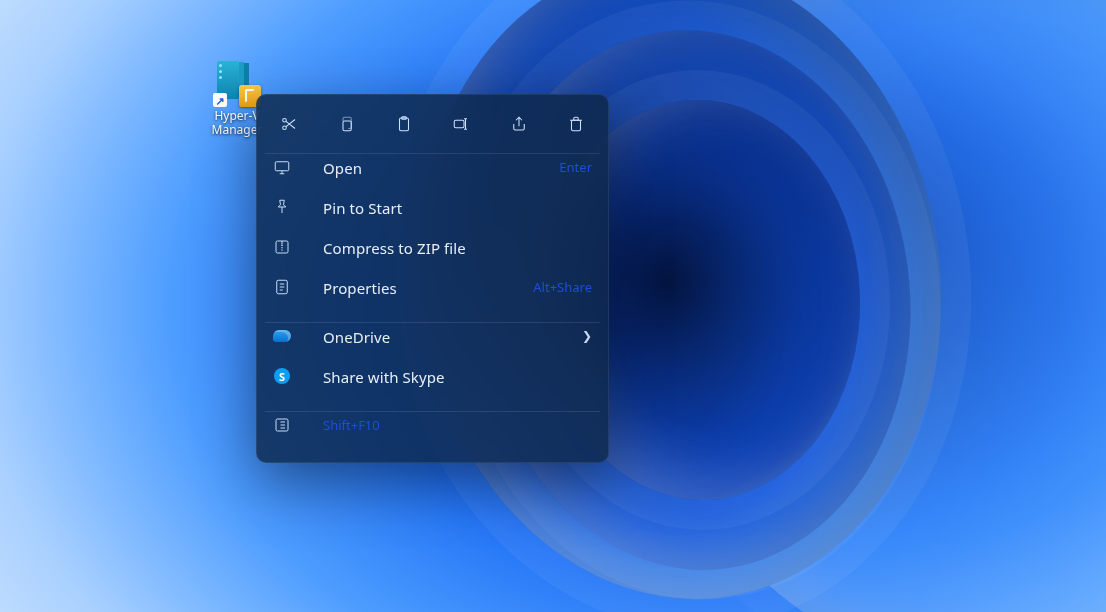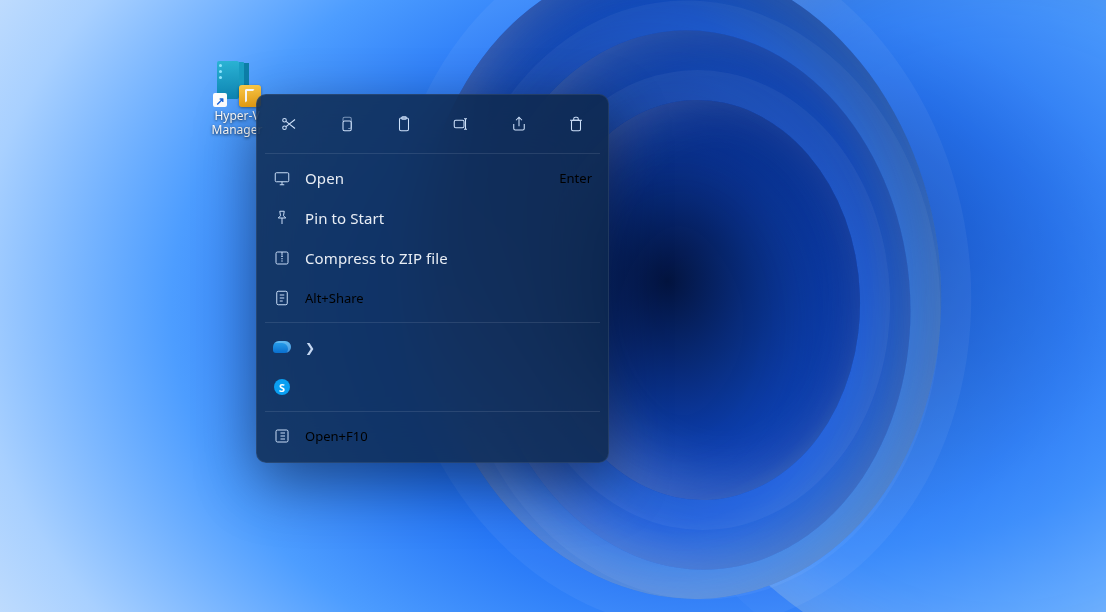--- a/index.html
+++ b/index.html
@@ -88,31 +88,31 @@
 }
 .quick-btn{
   width:44px;height:34px;border-radius:6px;display:flex;
   align-items:center;justify-content:center;color:#cfe2fb;
 }
 .quick-btn svg{width:18px;height:18px;stroke:#cfe2fb;stroke-width:1.4;fill:none}
 
 .menu-sep{height:1px;background:rgba(255,255,255,.1);margin:4px 2px}
 
 .menu-item{
-  display:flex;align-items:center;gap:14px;
+  display:flex;align-items:flex-start;gap:32px;
   height:40px;padding:0 10px;border-radius:6px;
   cursor:default;
 }
 .menu-item:hover,.menu-item.hovered{background:rgba(255,255,255,.10)}
 .menu-item .mi-icon{
   width:18px;height:18px;flex:0 0 18px;display:flex;align-items:center;justify-content:center;
 }
 .menu-item .mi-icon svg{width:18px;height:18px;stroke:#cfe2fb;stroke-width:1.3;fill:none}
 .menu-item .mi-label{flex:1;font-size:15px;letter-spacing:.1px}
-.menu-item .mi-accel{font-size:13px;color:#000000}
+.menu-item .mi-accel{font-size:13px;color:#1d4ed8}
 .menu-item .mi-chevron{color:#c6d8f2;font-size:12px}
 
 .onedrive-badge{
   width:18px;height:12px;border-radius:6px 6px 6px 3px;
   background:linear-gradient(#2aa3ee,#0a6fce);
   box-shadow:inset -3px 2px 0 rgba(255,255,255,.25);
 }
 .skype-badge{
   width:16px;height:16px;border-radius:50%;background:#0a9ff2;
   display:flex;align-items:center;justify-content:center;
@@ -218,43 +218,46 @@
   </div>
 
 
   <div class="menu-item">
     <span class="mi-icon">
       <svg viewBox="0 0 24 24">
           <rect x="5" y="3" width="14" height="18" rx="2"></rect>
           <path d="M9 8h6M9 12h6M9 16h4"></path>
         </svg>
     </span>
+    <span class="mi-label">Properties</span>
     <span class="mi-accel">Alt+Share</span>
   </div>
 
   <div class="menu-sep"></div>
 
   <div class="menu-item">
     <span class="mi-icon">
       <span class="onedrive-badge"></span>
     </span>
+    <span class="mi-label">OneDrive</span>
     <span class="mi-chevron">❯</span>
   </div>
 
   <div class="menu-item">
     <span class="mi-icon">
       <span class="skype-badge">S</span>
     </span>
+    <span class="mi-label">Share with Skype</span>
   </div>
 
   <div class="menu-sep"></div>
 
   <div class="menu-item">
     <span class="mi-icon">
       <svg viewBox="0 0 24 24">
           <rect x="4" y="4" width="16" height="16" rx="2"></rect>
           <path d="M10 8h6M10 12h6M10 16h6M7 8h.01M7 12h.01M7 16h.01"></path>
         </svg>
     </span>
-    <span class="mi-accel">Open+F10</span>
+    <span class="mi-accel">Shift+F10</span>
   </div>
 
 </div>
 
 </body></html>

